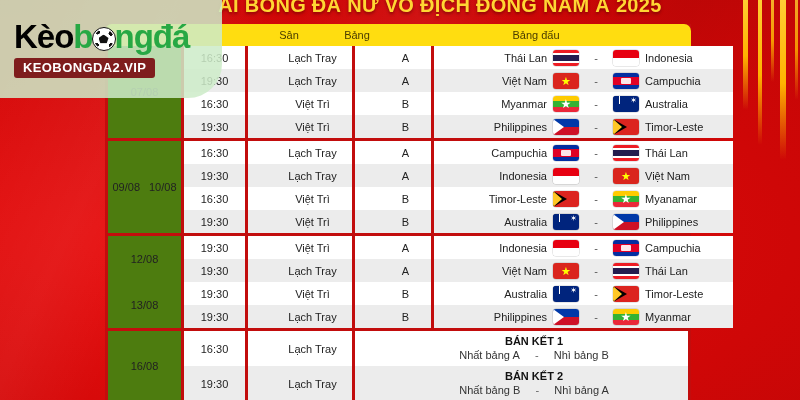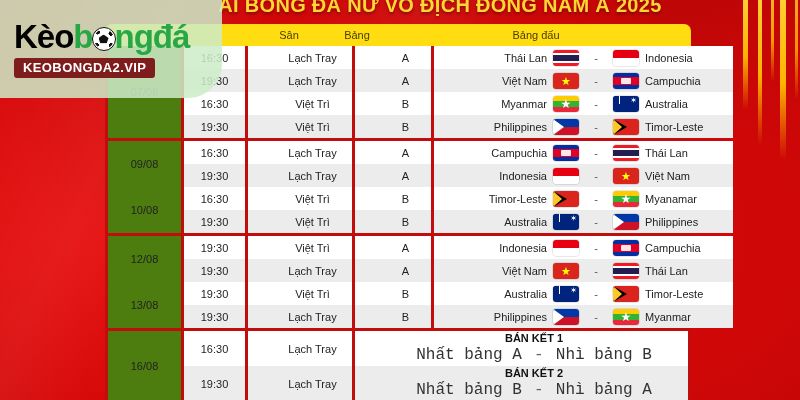--- a/index.html
+++ b/index.html
@@ -153,21 +153,21 @@
   .f-tl { background: #DC241F; }
   .f-tl::before { content: ""; position: absolute; left: 0; top: 0;
     border-top: 8px solid transparent; border-bottom: 8px solid transparent; border-left: 14px solid #000; }
   .f-tl::after { content: ""; position: absolute; left: 0; top: 0;
     border-top: 8px solid transparent; border-bottom: 8px solid transparent; border-left: 9px solid #FFC726; }
 
   
   .row.sf { height: 35px; }
   .sfbox { width: 100%; text-align: center; line-height: 1.25; }
   .sfbox .sf-title { font-size: 11px; font-weight: bold; color: #111; }
-  .sfbox .sf-sub { font-size: 16px; color: #333; font-family: Liberation Mono, monospace; }
+  .sfbox .sf-sub { font-size: 11px; color: #333; }
   .sfbox .sf-sub .mid { display: inline-block; width: 34px; text-align: center; color:#666; }
 
   
   .logo-panel {
     position: absolute; left: 0; top: 0;
     width: 222px; height: 98px;
     background: rgba(205, 235, 200, .86);
     border-bottom-right-radius: 34px;
   }
   .logo-wrap { position: absolute; left: 14px; top: 20px; }
@@ -288,21 +288,21 @@
                   <span class="flag f-ph"></span>
                   <span class="dash">-</span>
                   <span class="flag f-tl"></span>
                   <span class="tn-r">Timor-Leste</span>
                 </div>
               </div>
             </div>
           </div>
         </div>
         <div class="grp">
-          <div class="datecell c-date" style="flex-direction: column; justify-content: space-around;">
+          <div class="datecell c-date" style="flex-direction: row; justify-content: space-around;">
             <span>09/08</span>
             <span>10/08</span>
           </div>
           <div class="rows">
             <div class="row">
               <div class="cell c-time">16:30</div>
               <div class="cell c-ven">Lạch Tray</div>
               <div class="cell c-grp">A</div>
               <div class="cell c-mat">
                 <div class="match">

